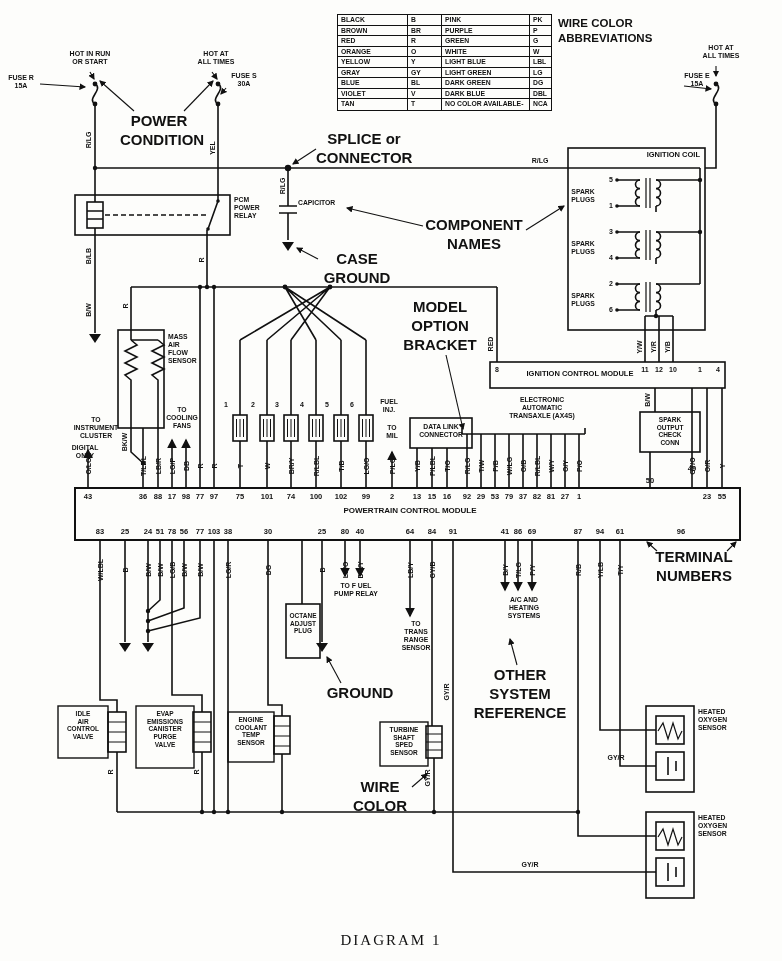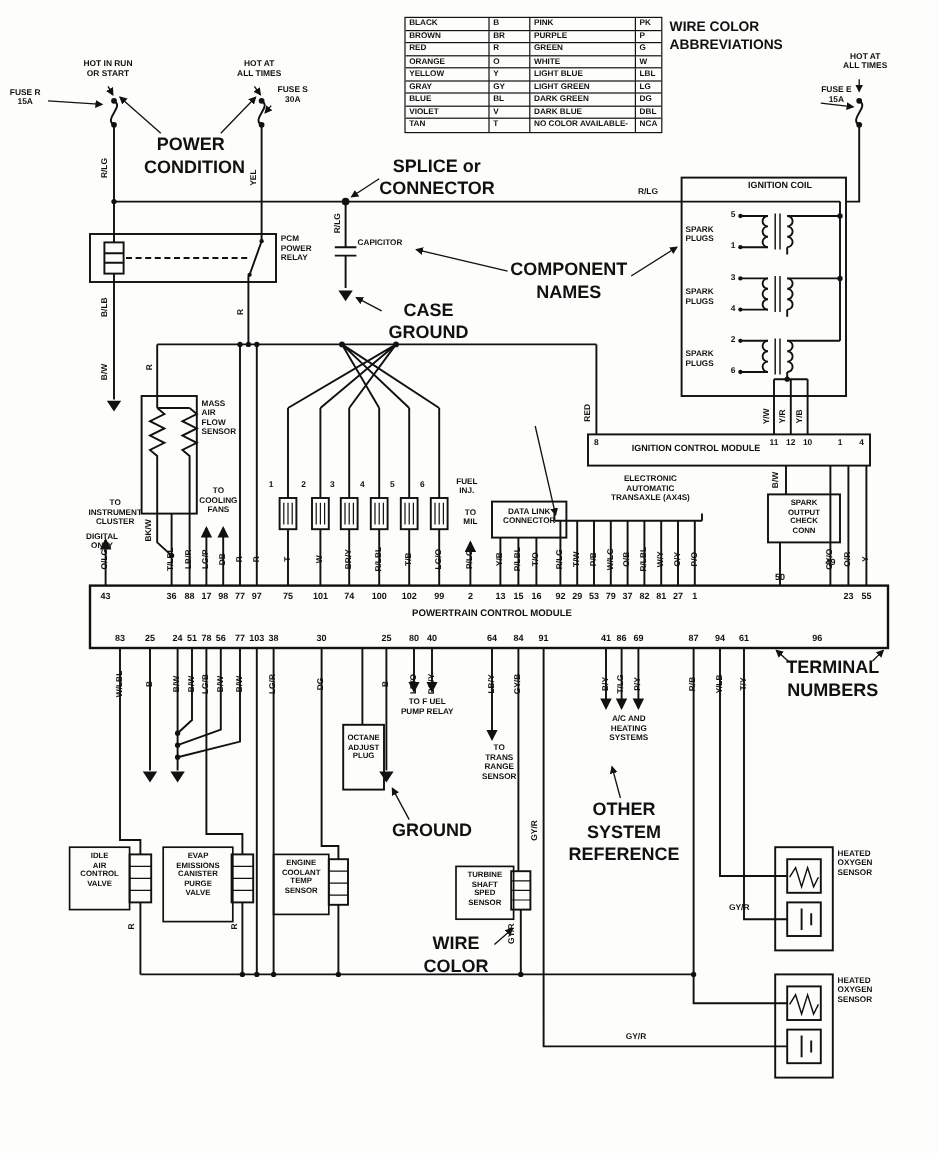--- a/index.html
+++ b/index.html
@@ -281,34 +281,37 @@
 15A</div>
 <div class="lbl t11" style="left:120px;top:112px;width:78px;">POWER
 CONDITION</div>
 
 <div class="lbl t11" style="left:316px;top:130px;width:96px;">SPLICE or
 CONNECTOR</div>
 <div class="lbl t11" style="left:318px;top:250px;width:78px;">CASE
 GROUND</div>
 <div class="lbl t11" style="left:424px;top:216px;width:100px;">COMPONENT
 NAMES</div>
+<div class="lbl t11" style="left:398px;top:298px;width:84px;">MODEL
+OPTION
+BRACKET</div>
 <div class="lbl t11" style="left:326px;top:684px;width:68px;">GROUND</div>
 <div class="lbl t11" style="left:348px;top:778px;width:64px;">WIRE
 COLOR</div>
 <div class="lbl t11" style="left:470px;top:666px;width:100px;">OTHER
 SYSTEM
 REFERENCE</div>
 <div class="lbl t11" style="left:646px;top:548px;width:96px;">TERMINAL
 NUMBERS</div>
 
 <div class="lbl t68 left" style="left:234px;top:196px;width:44px;">PCM
 POWER
 RELAY</div>
 <div class="lbl t68 left" style="left:298px;top:199px;width:46px;">CAPICITOR</div>
-<div class="lbl t75" style="left:600px;top:151px;width:100px;">IGNITION COIL</div>
+<div class="lbl t75" style="left:600px;top:151px;width:100px;text-align:right;">IGNITION COIL</div>
 <div class="lbl t75" style="left:500px;top:370px;width:160px;">IGNITION CONTROL MODULE</div>
 <div class="lbl t65" style="left:642px;top:416px;width:56px;">SPARK
 OUTPUT
 CHECK
 CONN</div>
 <div class="lbl t68 left" style="left:168px;top:333px;width:48px;">MASS
 AIR
 FLOW
 SENSOR</div>
 <div class="lbl t68" style="left:64px;top:416px;width:64px;">TO
@@ -367,20 +370,21 @@
 
 <svg width="782" height="961" viewBox="0 0 782 961" style="pointer-events:none">
   <g stroke="#111" stroke-width="1.4" fill="none">
     <rect x="58" y="706" width="50" height="52"></rect>
     <rect x="136" y="706" width="58" height="62"></rect>
     <rect x="228" y="712" width="46" height="50"></rect>
     <rect x="380" y="722" width="48" height="44"></rect>
   </g>
 </svg>
 
+<div class="caption">DIAGRAM 1</div>
 
 <span class="term" style="left: 77px; top: 492px;">43</span>
     <span class="term" style="left: 132px; top: 492px;">36</span>
     <span class="term" style="left: 147px; top: 492px;">88</span>
     <span class="term" style="left: 161px; top: 492px;">17</span>
     <span class="term" style="left: 175px; top: 492px;">98</span>
     <span class="term" style="left: 189px; top: 492px;">77</span>
     <span class="term" style="left: 203px; top: 492px;">97</span>
     <span class="term" style="left: 229px; top: 492px;">75</span>
     <span class="term" style="left: 256px; top: 492px;">101</span>

